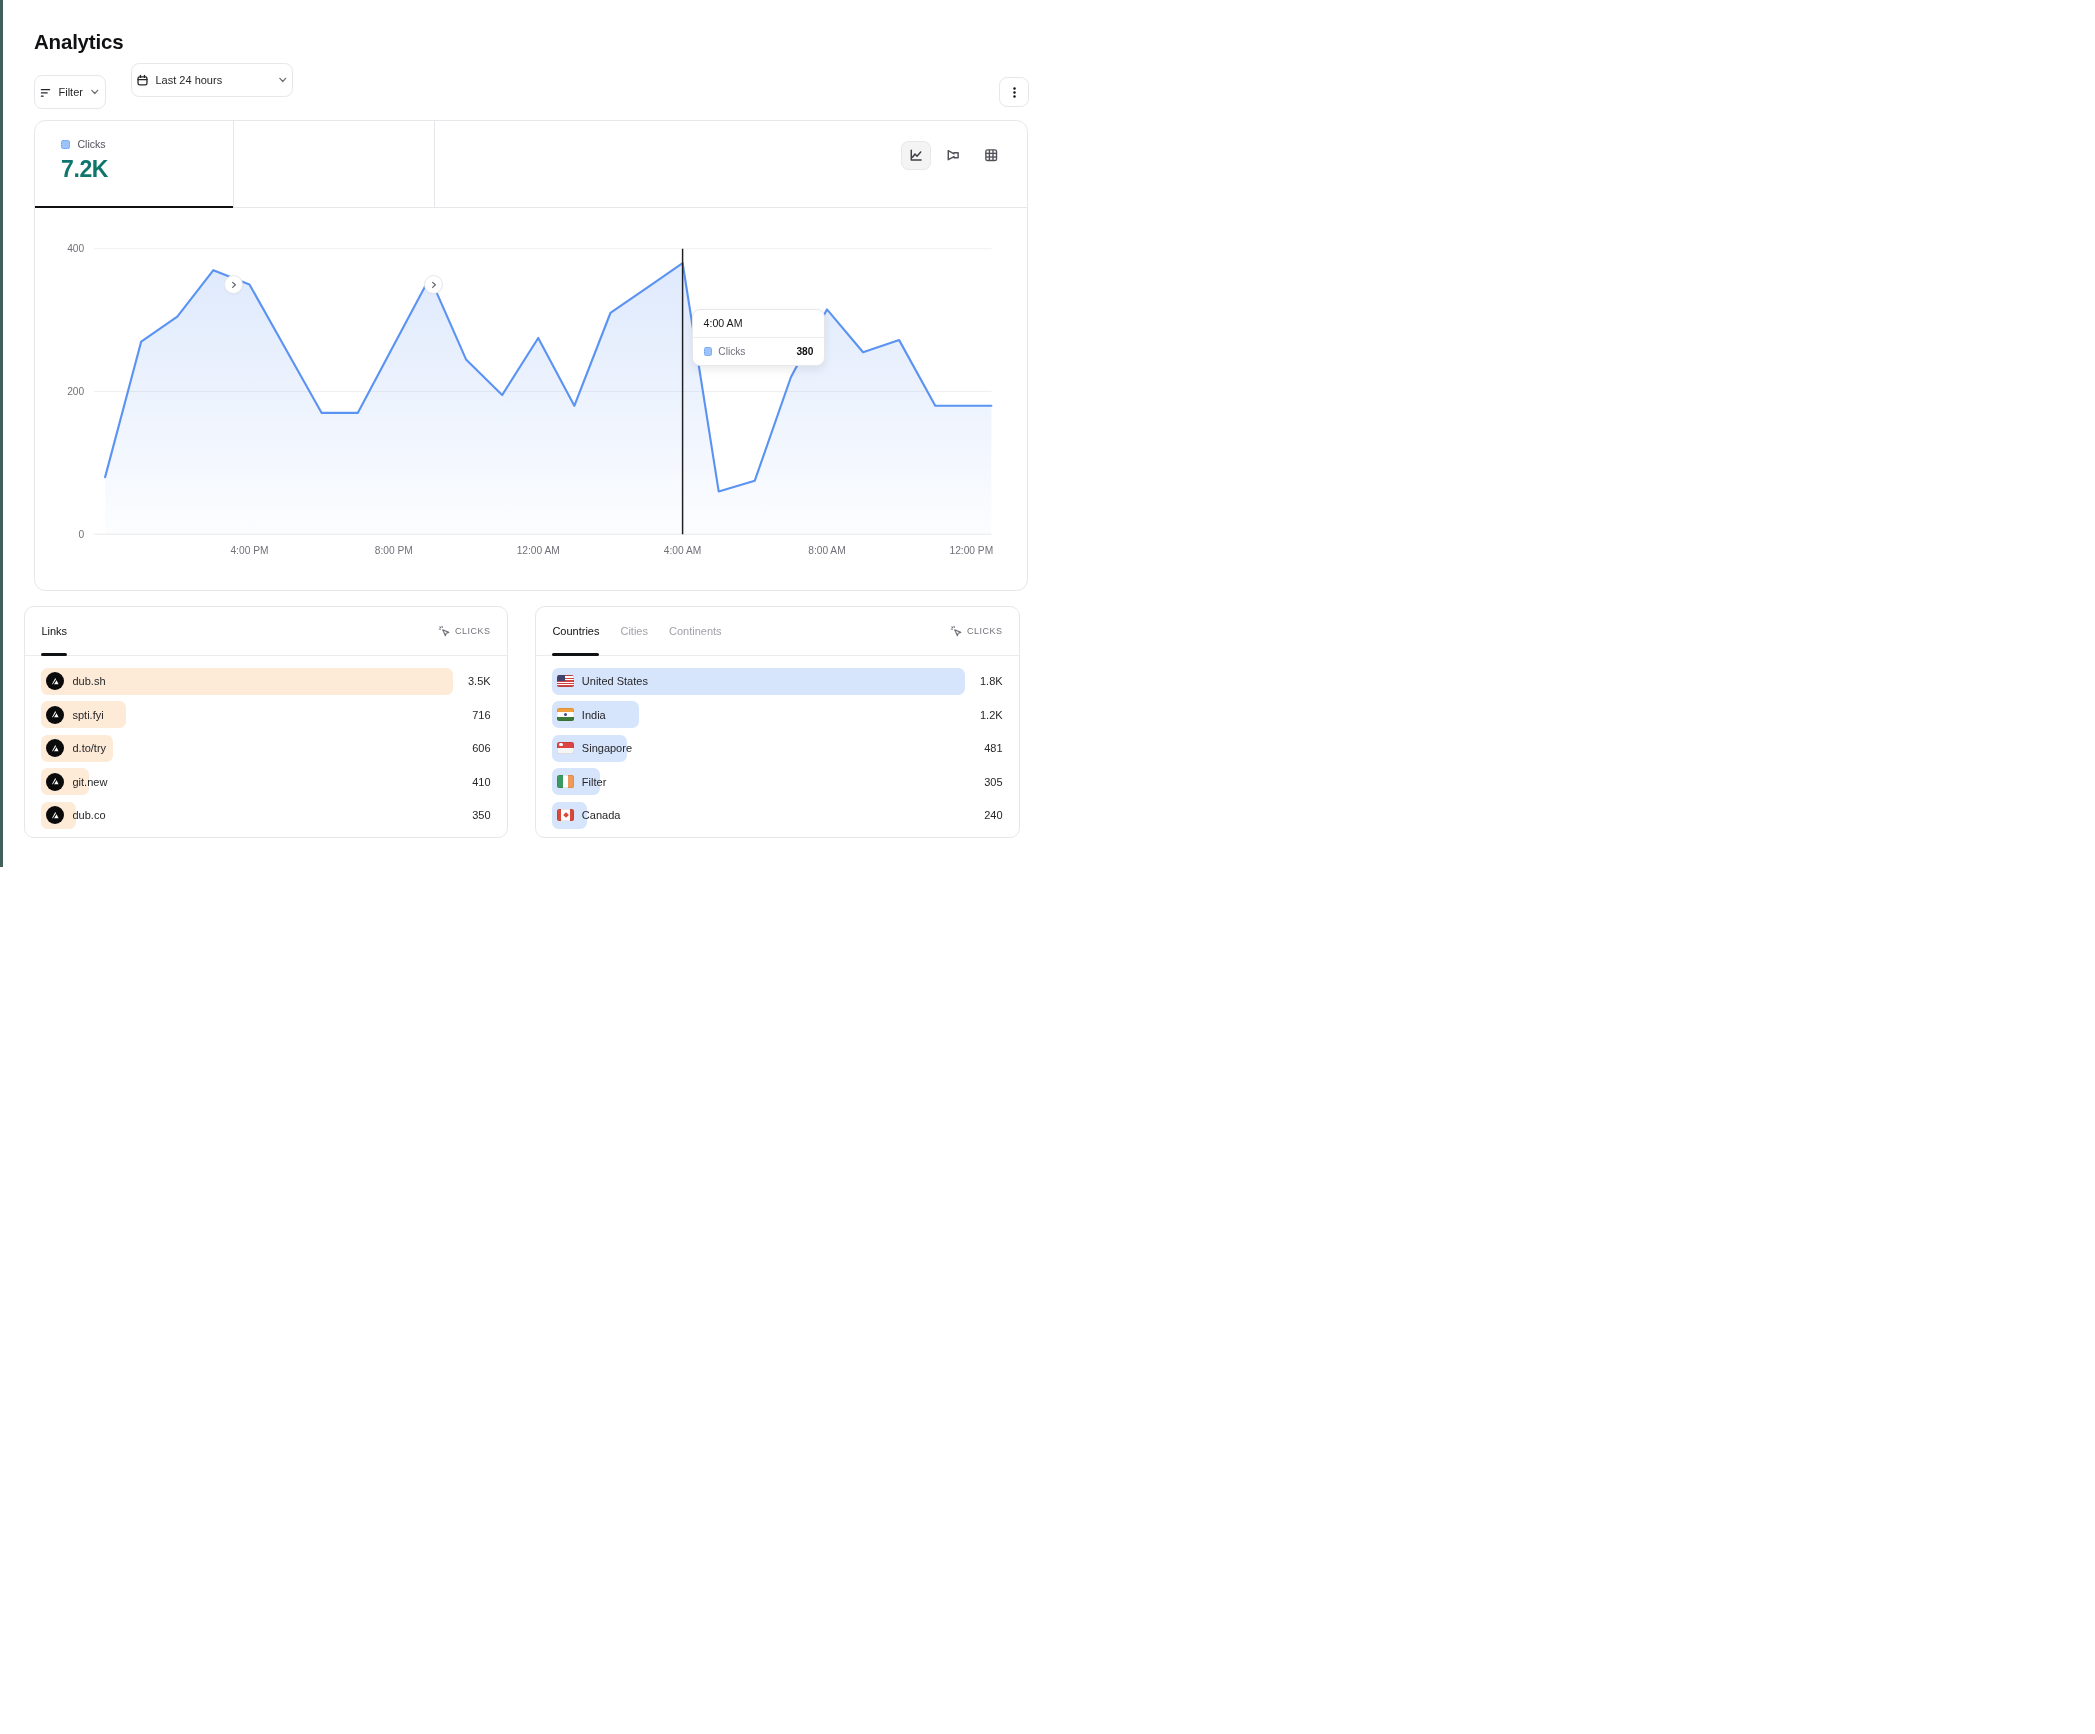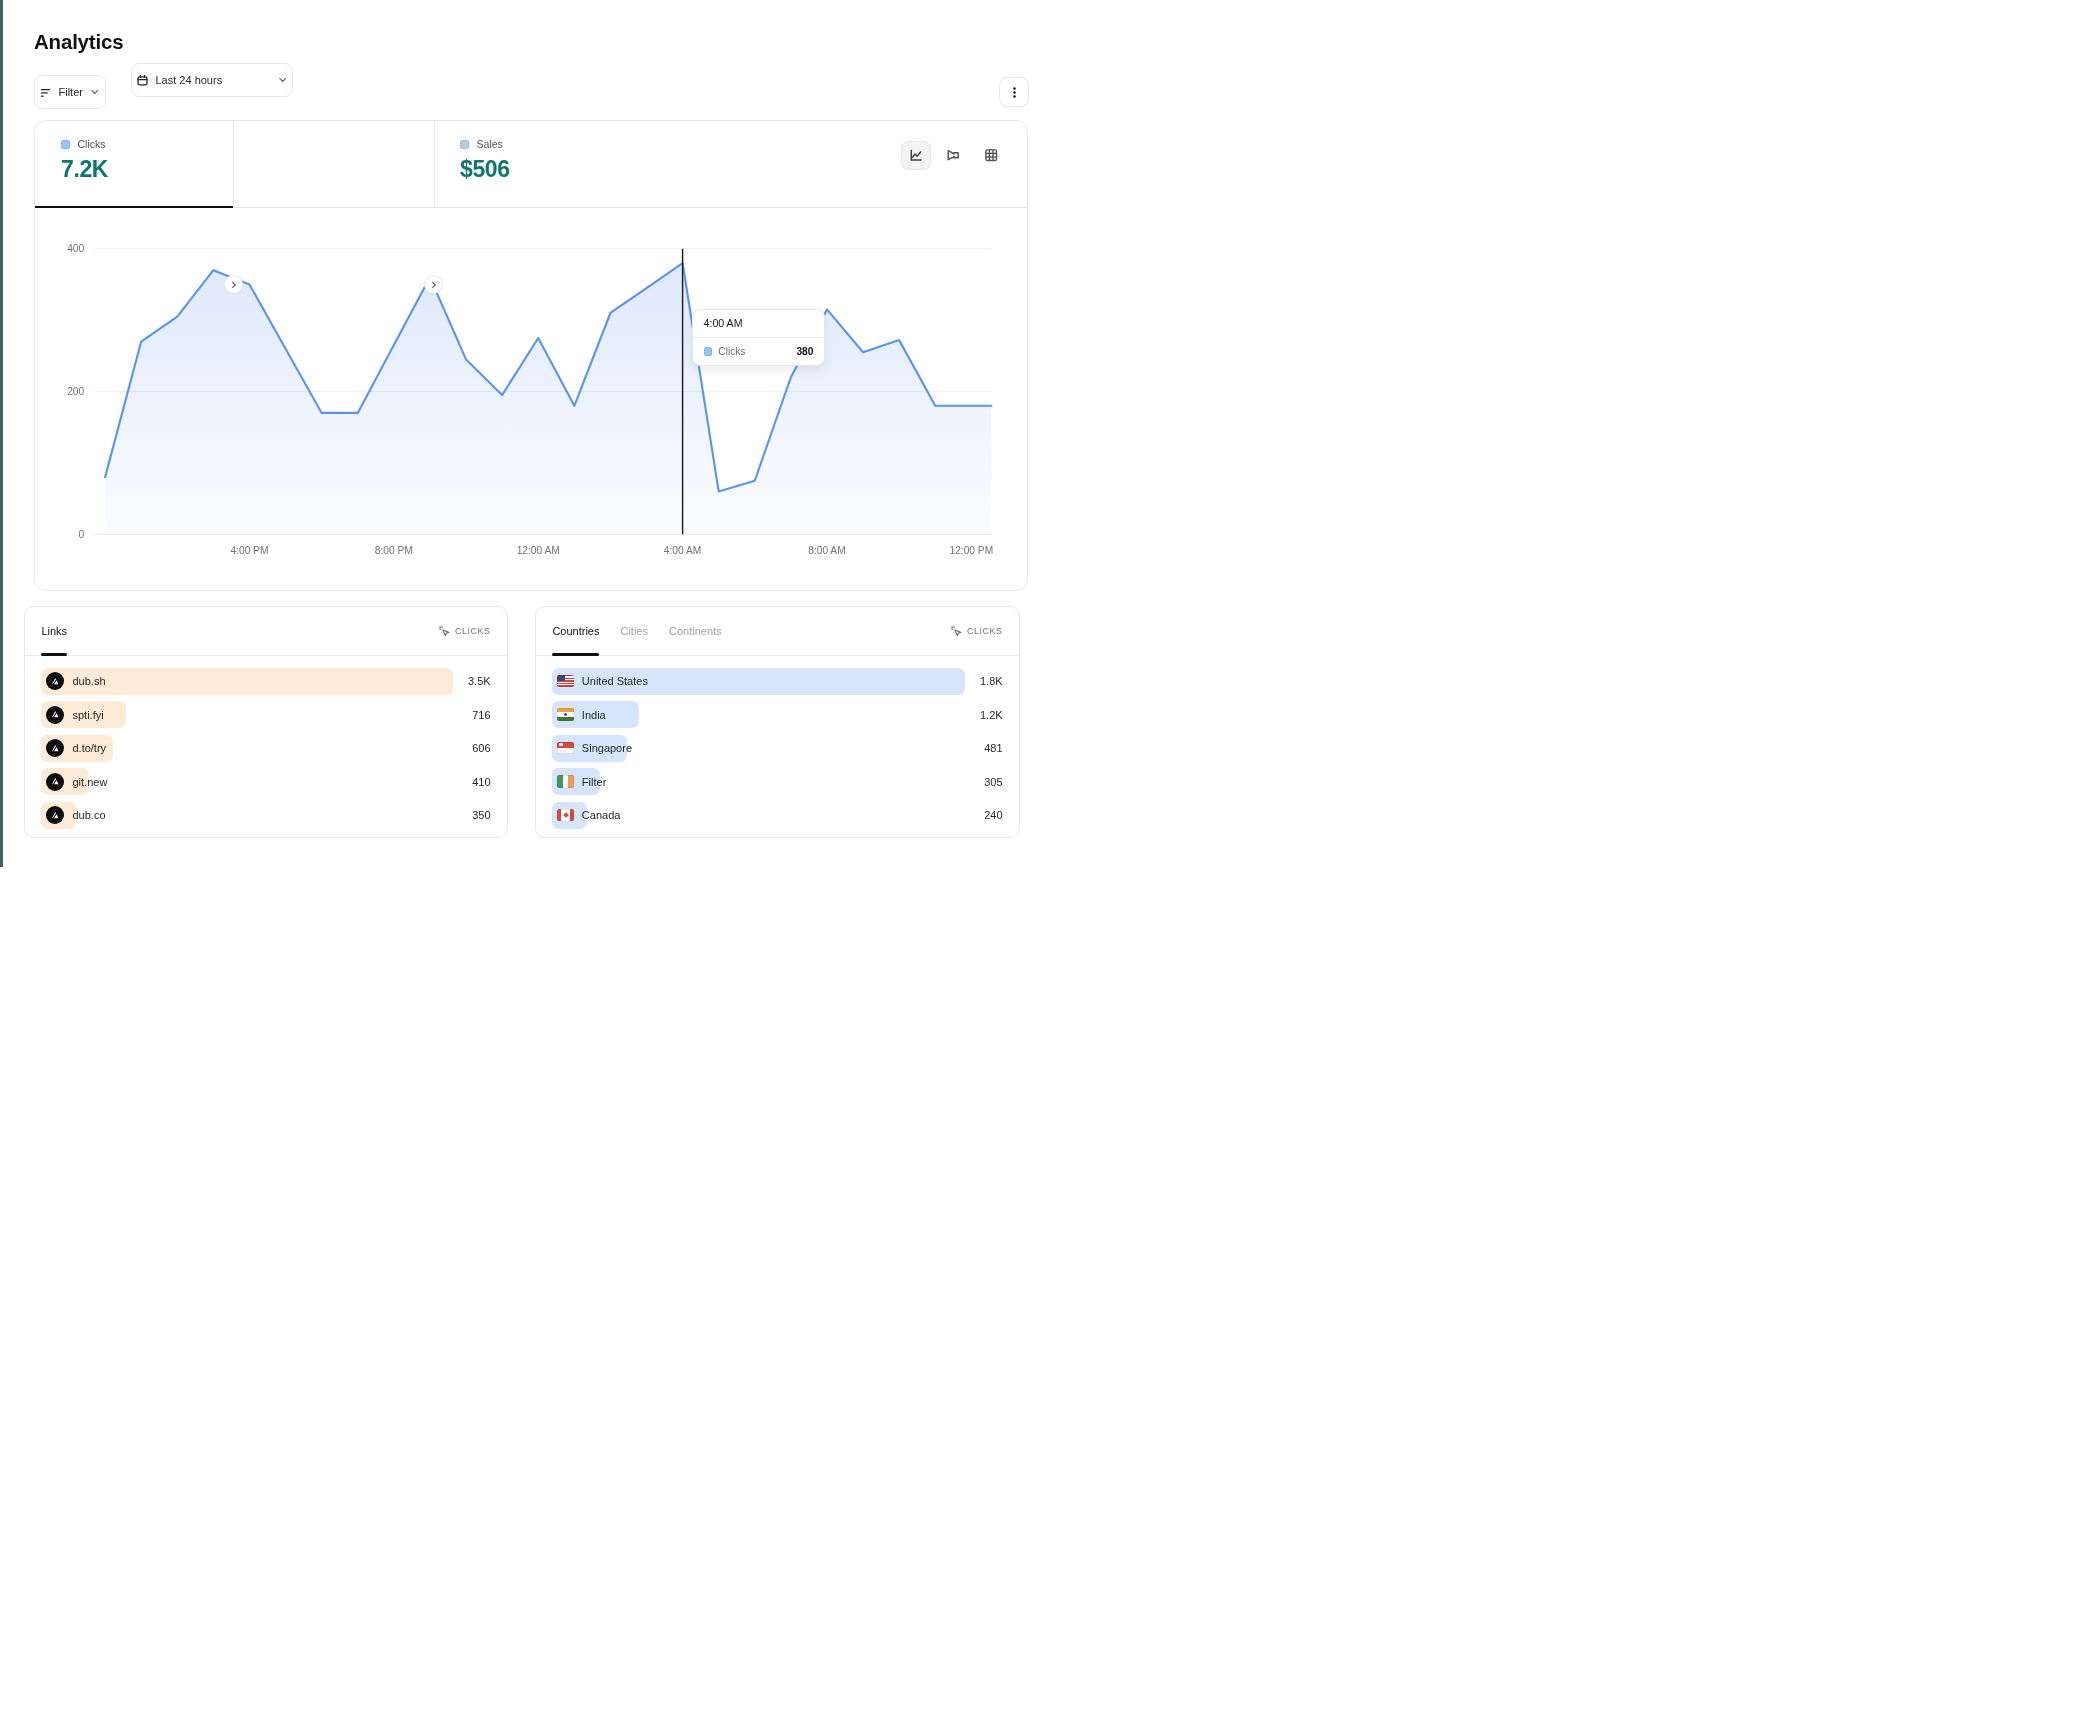--- a/index.html
+++ b/index.html
@@ -153,27 +153,20 @@
 </button>
 
 <div class="main-card">
   <div class="stats-row">
     <div class="stat-card active" id="stat-clicks">
       <div class="stat-head">
         <span class="legend-square"></span>
         <span class="stat-label">Clicks</span>
       </div>
       <div class="stat-value">7.2K</div>
-    </div>
-    <div class="stat-card dim" id="stat-sales">
-      <div class="stat-head">
-        <span class="legend-square"></span>
-        <span class="stat-label">Sales</span>
-      </div>
-      <div class="stat-value">$506</div>
     </div>
     <div class="v-div" style="left:198px"></div>
     <div class="v-div" style="left:399px"></div>
 
     <div class="view-toggles">
       <div class="icon-btn selected">
         <span style="display:flex">
           <svg width="16.4" height="16.4" viewBox="0 0 20 20" fill="none" stroke="#3f3f46" stroke-width="1.8" stroke-linecap="round" stroke-linejoin="round">
             <path d="M4 4 V16 H16"></path>
               <polyline points="5.5,12.5 8.5,8.5 11,11.2 15.5,6"></polyline>

